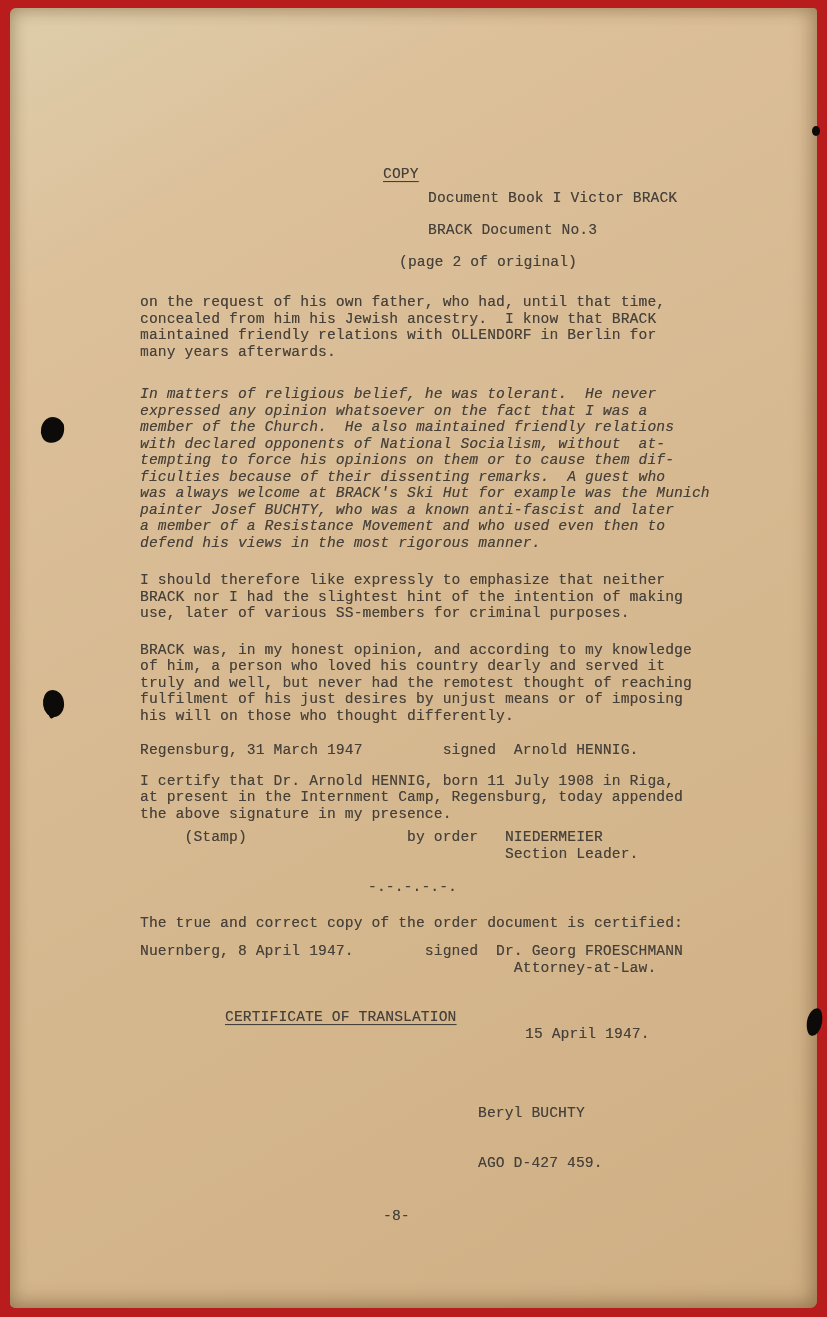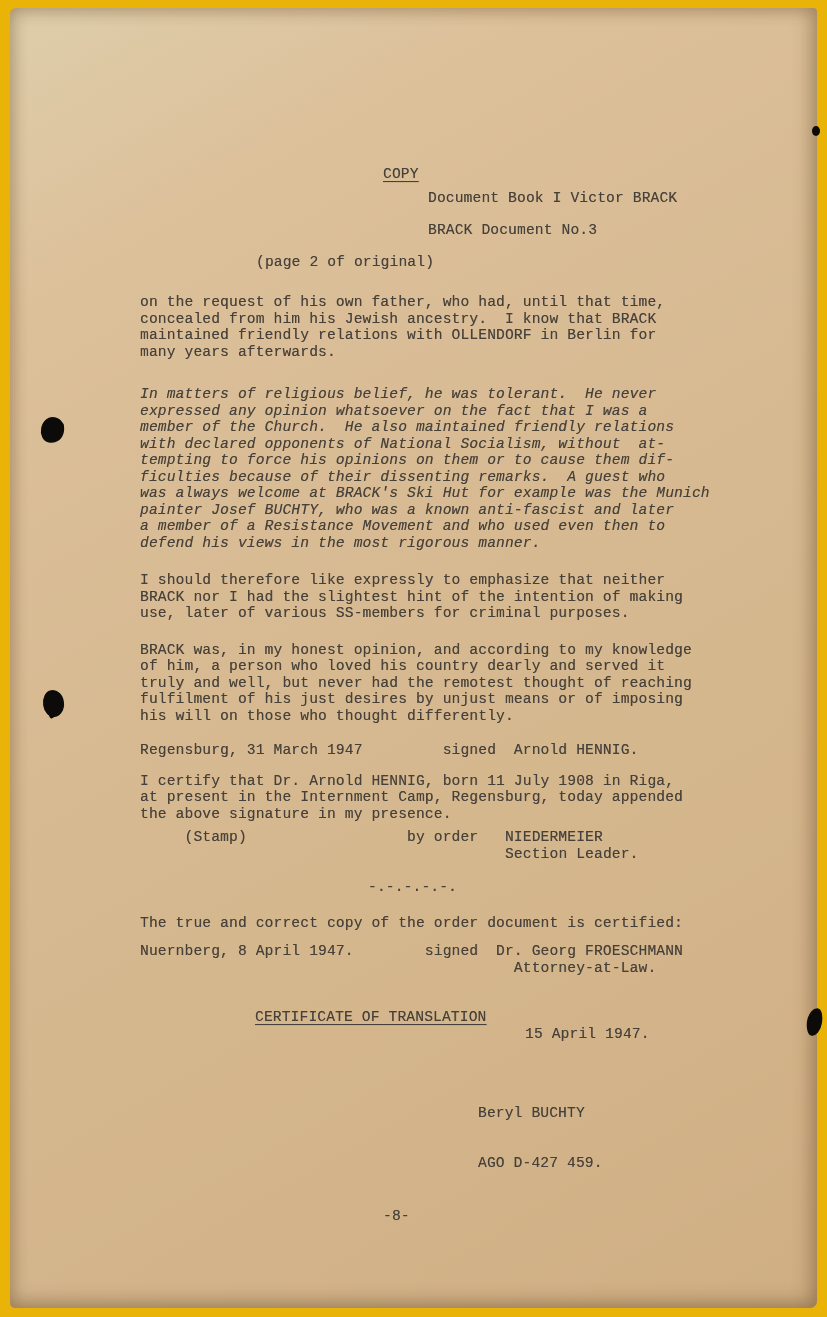--- a/index.html
+++ b/index.html
@@ -7,21 +7,21 @@
     padding: 0;
     width: 827px;
     height: 1317px;
     background: #0c0b09;
     overflow: hidden;
   }
   .scan {
     position: relative;
     width: 827px;
     height: 1317px;
-    background: #eab308;
+    background: #b91c1c;
   }
   .paper {
     position: absolute;
     left: 10px;
     top: 8px;
     width: 807px;
     height: 1300px;
     background:
       linear-gradient(150deg, #decdaa 0%, #dcc09a 18%, #d7ba92 45%, #d3b48a 78%, #cfae83 100%);
     border-radius: 6px 4px 7px 5px;
@@ -45,32 +45,32 @@
     white-space: pre-wrap;
     margin: 0;
   }
   .u {
     text-decoration: underline;
     text-underline-offset: 3px;
   }
   .copy-heading        { margin-left: 243px; margin-top: 8px; }
   .doc-book            { margin-left: 288px; margin-top: 7px; }
   .doc-no              { margin-left: 288px; margin-top: 16px; }
-  .page-note           { margin-left: 116px; margin-top: 15px; }
+  .page-note           { margin-left: 79px; margin-top: 15px; text-align: center; }
   .para1               { margin-top: 24px; }
   .para2               { margin-top: 26px; font-style: italic; }
   .para3               { margin-top: 20px; }
   .para4               { margin-top: 21px; }
   .regensburg          { margin-top: 18px; }
   .certify             { margin-top: 14px; }
   .stamp               { margin-top: 7px; }
   .separator           { margin-left: 228px; margin-top: 17px; }
   .certified           { margin-top: 19px; }
   .nuernberg           { margin-top: 12px; }
-  .cert-heading        { margin-left: 115px; margin-top: 33px; }
+  .cert-heading        { margin-left: 85px; margin-top: 33px; }
   .cert-date           { margin-left: 385px; margin-top: 0; }
   .cert-body           { margin-top: 5px; margin-left: -2px; }
   .sig-block           { margin-left: 338px; margin-top: 30px; }
   .page-number         { margin-left: 243px; margin-top: 4px; }
 
   .hole {
     position: absolute;
     background: #0c0b09;
     border-radius: 48% 52% 55% 45% / 52% 48% 50% 50%;
   }

